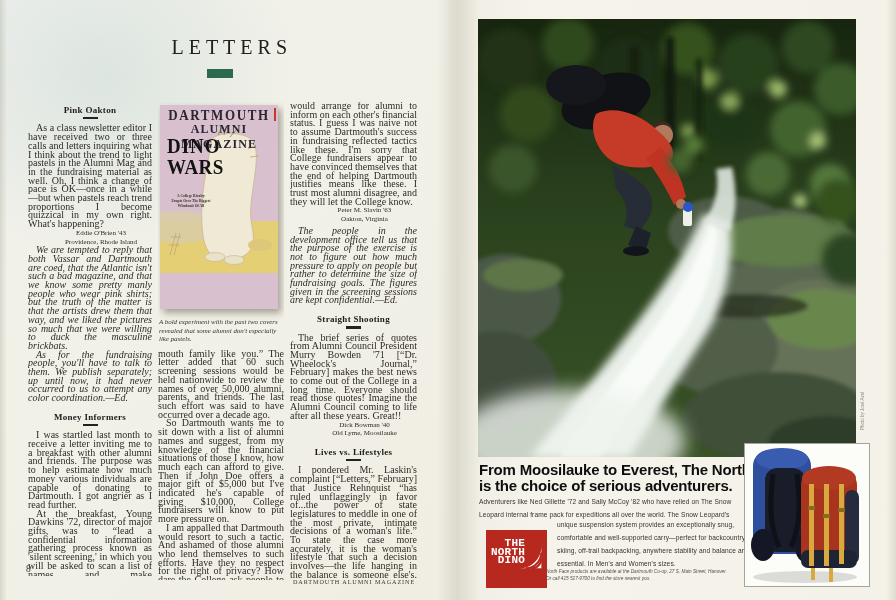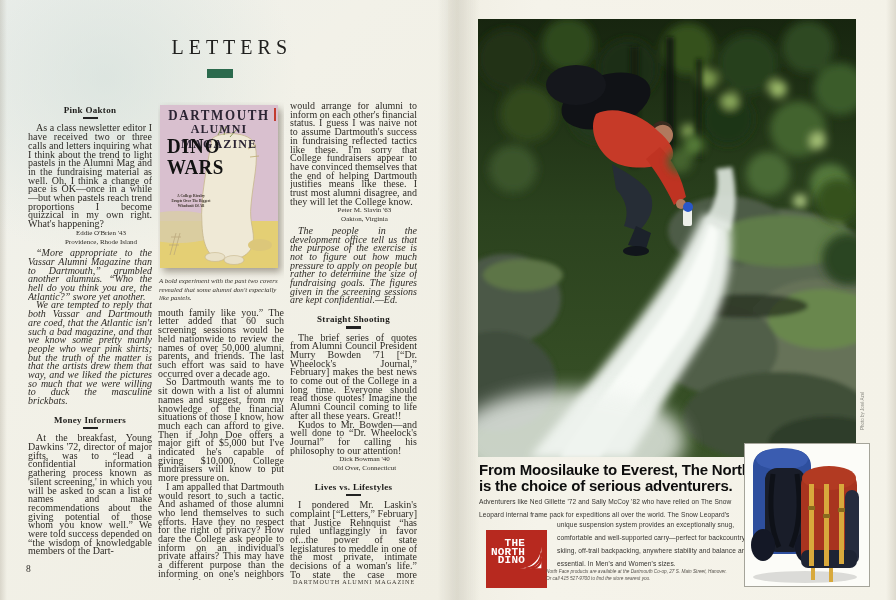--- a/index.html
+++ b/index.html
@@ -30,21 +30,21 @@
   .col3{left:290px;width:127px;height:478px;overflow:hidden;}
   .sec-h{font-size:9px;font-weight:bold;text-align:center;margin:9px 0 2px;letter-spacing:.3px;color:#1d1c1a;}
   .sec-h.first{margin-top:3px;}
   .rule{width:15px;height:2.4px;background:#222;margin:0 auto 5px;}
   p.body{font-size:10px;line-height:8.7px;text-align:justify;text-indent:8px;margin:0;color:#2e2b26;}
   p.body.ni{text-indent:0;}
   p.it{font-style:italic;}
   p.gap{margin-top:3px;}
   .sig{font-size:7px;line-height:8.7px;text-align:center;padding-left:22px;}
   
-  .cover{position:relative;width:118px;height:163px;margin:3px 0 0 2px;
+  .cover{position:relative;width:118px;height:204px;margin:3px 0 0 2px;
     box-shadow:3px 4px 7px rgba(70,60,45,.45);background:#d9c0cf;overflow:hidden;}
   .cover svg{position:absolute;inset:0;}
   .cv-mast1{position:absolute;left:0;right:0;top:3px;text-align:center;
     font-weight:bold;font-size:13px;letter-spacing:1.6px;color:#2b2433;transform:scaleY(1.1);}
   .cv-mast2{position:absolute;left:0;right:0;top:17px;text-align:center;
     font-weight:bold;font-size:12px;letter-spacing:1.1px;color:#2b2433;}
   .cv-t1{position:absolute;left:7px;top:30px;font-weight:bold;font-size:19px;
     letter-spacing:1px;color:#121212;transform:scaleY(1.15);}
   .cv-t2{position:absolute;left:7px;top:51px;font-weight:bold;font-size:19px;
     letter-spacing:.5px;color:#121212;transform:scaleY(1.15);}
@@ -92,24 +92,25 @@
 
     <div class="letters-head">LETTERS</div>
     <div class="green-tick"></div>
 
     <div class="col col1">
       <div class="sec-h first">Pink Oakton</div>
       <div class="rule"></div>
       <p class="body">As a class newsletter editor I have received two or three calls and letters inquiring what I think about the trend to light pastels in the Alumni Mag and in the fundraising material as well. Oh, I think a change of pace is OK—once in a while—but when pastels reach trend proportions I become quizzical in my own right. What's happening?</p>
       <div class="sig">Eddie O'Brien '43</div>
       <div class="sig">Providence, Rhode Island</div>
-      <p class="body it gap">“More appropriate to the Vassar Alumni Magazine than to Dartmouth,” grumbled another alumnus. “Who the hell do you think you are, the Atlantic?” swore yet another.</p>
       <p class="body it">We are tempted to reply that both Vassar and Dartmouth are coed, that the Atlantic isn't such a bad magazine, and that we know some pretty manly people who wear pink shirts; but the truth of the matter is that the artists drew them that way, and we liked the pictures so much that we were willing to duck the masculine brickbats.</p>
+      <p class="body it">As for the fundraising people, you'll have to talk to them. We publish separately; up until now, it had never occurred to us to attempt any color coordination.—Ed.</p>
       <div class="sec-h">Money Informers</div>
       <div class="rule"></div>
+      <p class="body">I was startled last month to receive a letter inviting me to a breakfast with other alumni and friends. The purpose was to help estimate how much money various individuals are capable of donating to Dartmouth. I got angrier as I read further.</p>
       <p class="body">At the breakfast, Young Dawkins '72, director of major gifts, was to “lead a confidential information gathering process known as 'silent screening,' in which you will be asked to scan a list of names and make recommendations about the giving potential of those whom you know well.” We were told success depended on “the wisdom of knowledgable members of the Dart-</p>
     </div>
 
     <div class="col col2">
       <div class="cover">
         <svg viewBox="0 0 118 168">
           <rect width="118" height="168" fill="#d9c0cf"></rect>
           <rect y="116" width="118" height="52" fill="#e4cf74"></rect>
           <ellipse cx="18" cy="122" rx="46" ry="16" fill="#d8cda8" opacity="0.85"></ellipse>
           <path d="M52 34 C 47 62 40 92 42 120 C 43 140 48 152 60 154 C 78 157 91 150 93 138 C 95 126 89 118 91 100 C 93 76 99 56 95 40 C 91 26 59 26 52 34 Z" fill="#efe9d6" stroke="#c6b68d" stroke-width="0.8"></path>
@@ -141,23 +142,22 @@
     </div>
 
     <div class="col col3">
       <p class="body ni">would arrange for alumni to inform on each other's financial status. I guess I was naive not to assume Dartmouth's success in fundraising reflected tactics like these. I'm sorry that College fundraisers appear to have convinced themselves that the end of helping Dartmouth justifies means like these. I trust most alumni disagree, and they will let the College know.</p>
       <div class="sig">Peter M. Slavin '63</div>
       <div class="sig">Oakton, Virginia</div>
       <p class="body it gap">The people in the development office tell us that the purpose of the exercise is not to figure out how much pressure to apply on people but rather to determine the size of fundraising goals. The figures given in the screening sessions are kept confidential.—Ed.</p>
       <div class="sec-h">Straight Shooting</div>
       <div class="rule"></div>
       <p class="body">The brief series of quotes from Alumni Council President Murry Bowden '71 [“Dr. Wheelock's Journal,” February] makes the best news to come out of the College in a long time. Everyone should read those quotes! Imagine the Alumni Council coming to life after all these years. Great!!</p>
-      <p class="body">Kudos to Mr. Bowden—and well done to “Dr. Wheelock's Journal” for calling his philosophy to our attention!</p>
       <div class="sig">Dick Bowman '40</div>
-      <div class="sig">Old Over, Connecticut</div>
+      <div class="sig">Old Lyme, Moosilauke</div>
       <div class="sec-h">Lives vs. Lifestyles</div>
       <div class="rule"></div>
       <p class="body">I pondered Mr. Laskin's complaint [“Letters,” February] that Justice Rehnquist “has ruled unflaggingly in favor of...the power of state legislatures to meddle in one of the most private, intimate decisions of a woman's life.” To state the case more accurately, it is the woman's lifestyle that such a decision involves—the life hanging in the balance is someone else's. And without a little “meddling” by legislatures (vs. “legislating” by the heavy-</p>
     </div>
 
     <div class="pageno">8</div>
     <div class="footer">DARTMOUTH ALUMNI MAGAZINE</div>
   </div>
 
   <div class="page-right">

